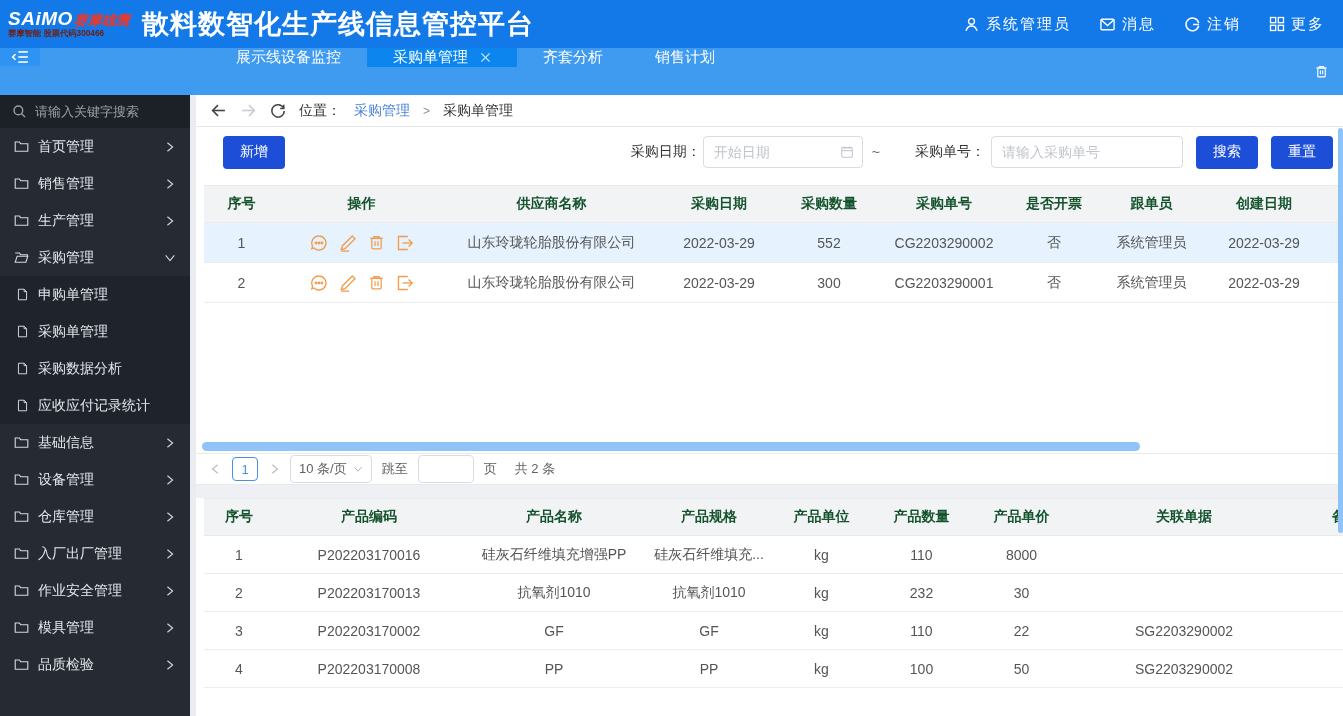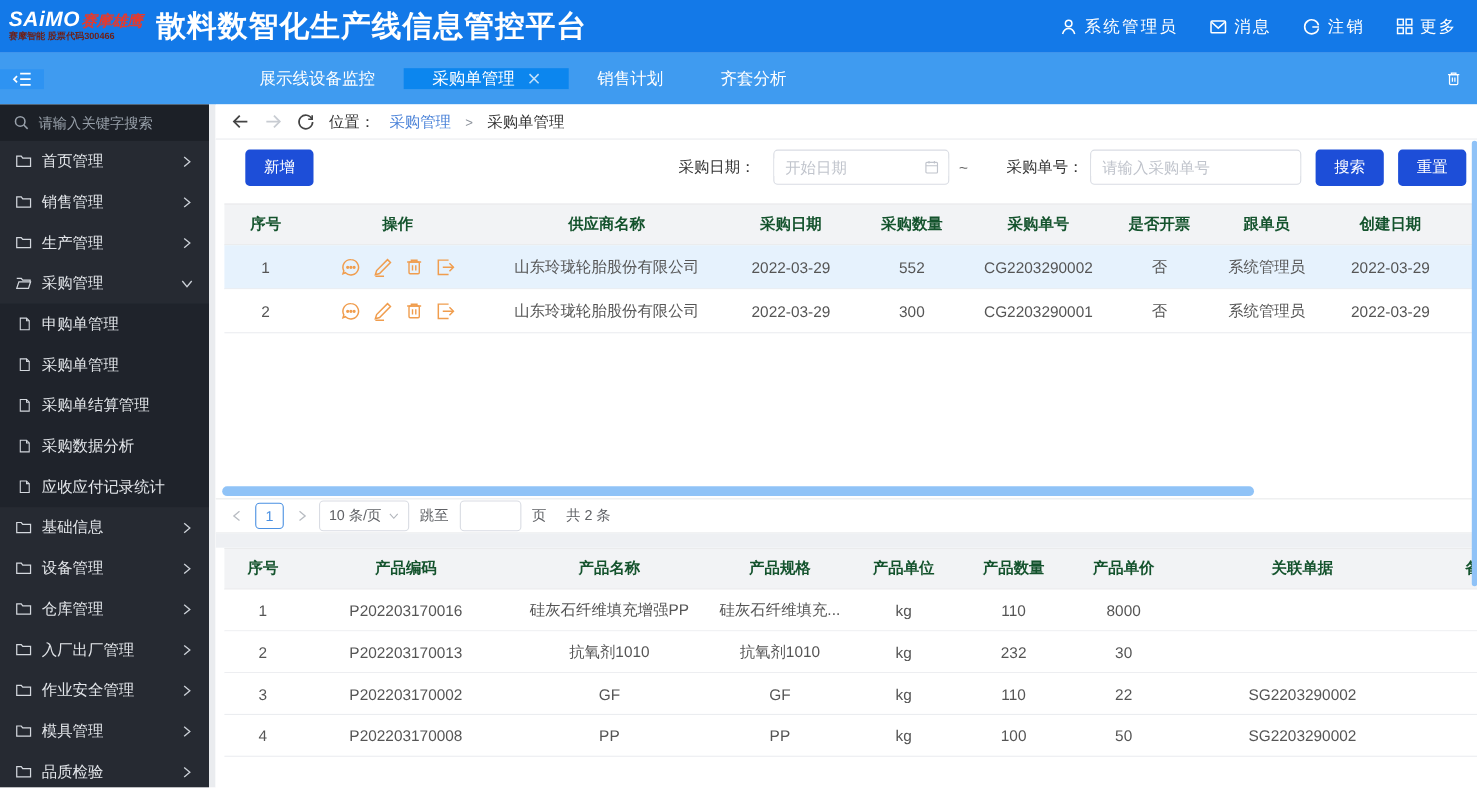--- a/index.html
+++ b/index.html
@@ -13,21 +13,21 @@
   .logo { width:128px; line-height:1.05; cursor:default; }
   .logo-line1 { white-space:nowrap; font-style:italic; font-weight:bold; }
   .logo-main { font-size:19px; color:#fff; letter-spacing:.5px; }
   .logo-sub { font-size:14px; color:#e8392b; margin-left:1px; }
   .logo-line2 { font-size:9px; color:#6e1f15; font-weight:bold; white-space:nowrap; transform:scale(.92); transform-origin:left; }
   .app-title { font-size:27px; font-weight:bold; letter-spacing:1px; margin-left:6px; white-space:nowrap; }
   .header-right { margin-left:auto; display:flex; align-items:center; gap:28px; font-size:15px; }
   .hmenu-item { display:flex; align-items:center; gap:6px; cursor:pointer; letter-spacing:2px; white-space:nowrap; }
 
   
-  .tab-bar { height:47px; background:#3f9bf0; display:flex; align-items:center; color:#fff; }
+  .tab-bar { height:47px; background:#3f9bf0; display:flex; align-items:flex-start; color:#fff; }
   .collapse-btn { width:40px; background:#2e93f2; display:flex; align-items:center; justify-content:center; cursor:pointer; }
   .tabs { display:flex; margin-left:170px; }
   .tab { display:flex; align-items:center; padding:0 26px; font-size:15px; cursor:pointer; white-space:nowrap; }
   .tab.active { background:#0c86ee; }
   .tab .close-x { margin-left:12px; opacity:.75; }
   .tabbar-trash { margin-left:auto; align-self:center; margin-right:14px; cursor:pointer; }
 
   
   .content { display:flex; height:621px; }
   .sidebar { width:190px; background:#262a32; color:#e3e6ea; flex:none; overflow:hidden; }
@@ -53,21 +53,21 @@
 
   
   .toolbar { height:50px; background:#fff; display:flex; align-items:center; padding:0 10px 0 14px; flex:none; }
   .btn { background:#1d4ed8; color:#fff; border:none; border-radius:4px; height:33px; padding:0 17px; font-size:14px; cursor:pointer; font-family:inherit; }
   .toolbar .filters { margin-left:auto; display:flex; align-items:center; }
   .f-label { color:#333; white-space:nowrap; }
   .inp { position:relative; display:flex; align-items:center; border:1px solid #d9dce3; border-radius:4px; height:32px; background:#fff; }
   .inp input { border:none; outline:none; font-size:14px; color:#555; padding:0 10px; width:100%; font-family:inherit; }
   .inp input::placeholder { color:#c0c4cc; }
   .inp .cal { position:absolute; right:8px; color:#c0c4cc; }
-  .date-inp { width:160px; margin-left:16px; }
+  .date-inp { width:160px; margin-left:2px; }
   .tilde { margin:0 9px; color:#666; }
   .order-label { margin-left:26px; }
   .order-inp { width:192px; margin-left:6px; }
   .toolbar .btn { margin-left:13px; }
 
   
   .panel1 { height:276px; background:#fff; display:flex; flex-direction:column; padding:8px 4px 0 8px; flex:none; }
   .thead { display:flex; align-items:center; height:38px; background:#f2f3f5; border-top:1px solid #e9eaec; border-bottom:1px solid #e9eaec; font-weight:bold; color:#14532d; flex:none; }
   .tr { display:flex; align-items:center; height:40px; border-bottom:1px solid #ebedf0; color:#555; background:#fff; }
   .tr.selected { background:#e6f2fd; }
@@ -170,24 +170,24 @@
     <div class="tab active">
       <span>采购单管理</span>
       <span class="icon close-x">
           <svg width="11" height="11" viewBox="0 0 12 12" fill="none" stroke="#fff" stroke-width="1.5">
             <line x1="1.5" y1="1.5" x2="10.5" y2="10.5"></line>
             <line x1="10.5" y1="1.5" x2="1.5" y2="10.5"></line>
           </svg>
         </span>
     </div>
     <div class="tab">
+        <span>齐套分析</span>
+      </div>
+    <div class="tab">
         <span>销售计划</span>
-      </div>
-    <div class="tab">
-        <span>齐套分析</span>
       </div>
   </div>
   <span class="icon tabbar-trash">
       <svg width="15" height="15" viewBox="0 0 16 16" fill="none" stroke="#fff" stroke-width="1.2">
         <line x1="2.5" y1="4.2" x2="13.5" y2="4.2"></line>
         <path d="M5.8 4.2V2.6h4.4v1.6"></path>
         <rect x="4" y="4.2" width="8" height="9.5" rx="1"></rect>
         <line x1="6.8" y1="7" x2="6.8" y2="11"></line>
         <line x1="9.2" y1="7" x2="9.2" y2="11"></line>
       </svg>
@@ -272,29 +272,20 @@
         <span>申购单管理</span>
       </div>
       <div class="menu-item">
         <span class="icon">
             <svg width="13" height="13" viewBox="0 0 16 16" fill="none" stroke="#d4d8de" stroke-width="1.2">
               <path d="M3 1.5h7l3 3v10H3z"></path>
               <path d="M10 1.5v3h3"></path>
             </svg>
           </span>
         <span>采购单管理</span>
-      </div>
-      <div class="menu-item">
-        <span class="icon">
-            <svg width="13" height="13" viewBox="0 0 16 16" fill="none" stroke="#d4d8de" stroke-width="1.2">
-              <path d="M3 1.5h7l3 3v10H3z"></path>
-              <path d="M10 1.5v3h3"></path>
-            </svg>
-          </span>
-        <span>采购单结算管理</span>
       </div>
       <div class="menu-item">
         <span class="icon">
             <svg width="13" height="13" viewBox="0 0 16 16" fill="none" stroke="#d4d8de" stroke-width="1.2">
               <path d="M3 1.5h7l3 3v10H3z"></path>
               <path d="M10 1.5v3h3"></path>
             </svg>
           </span>
         <span>采购数据分析</span>
       </div>

